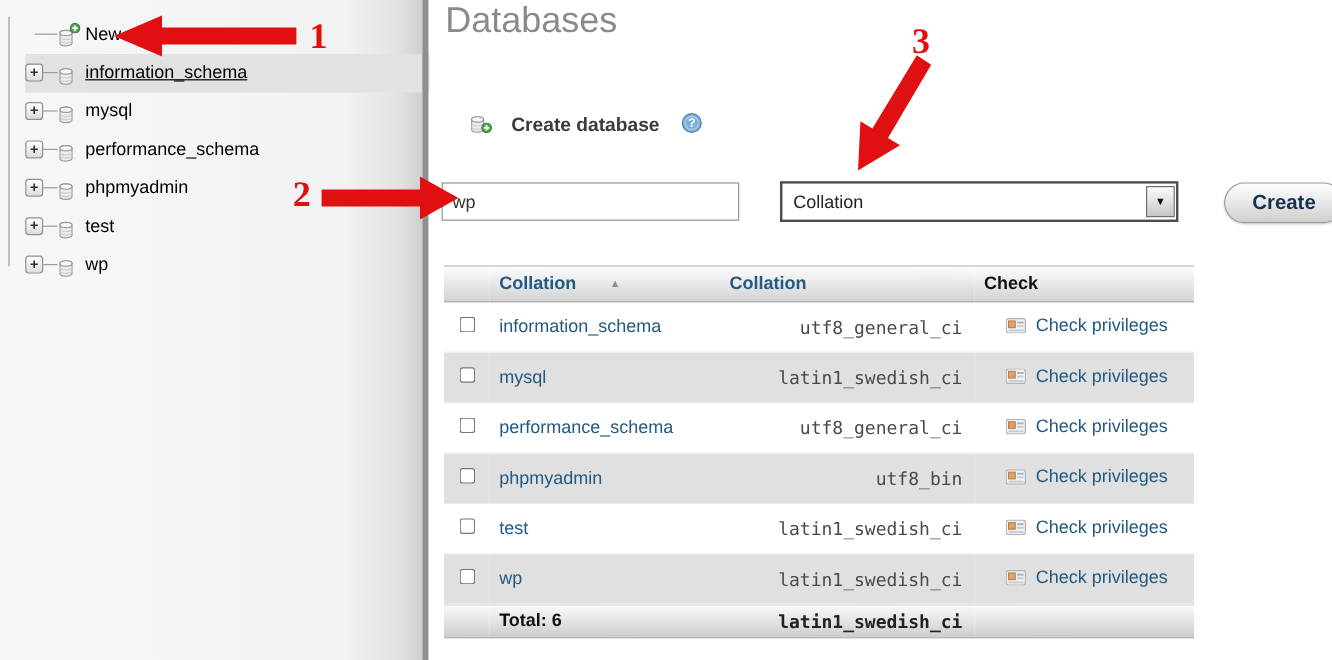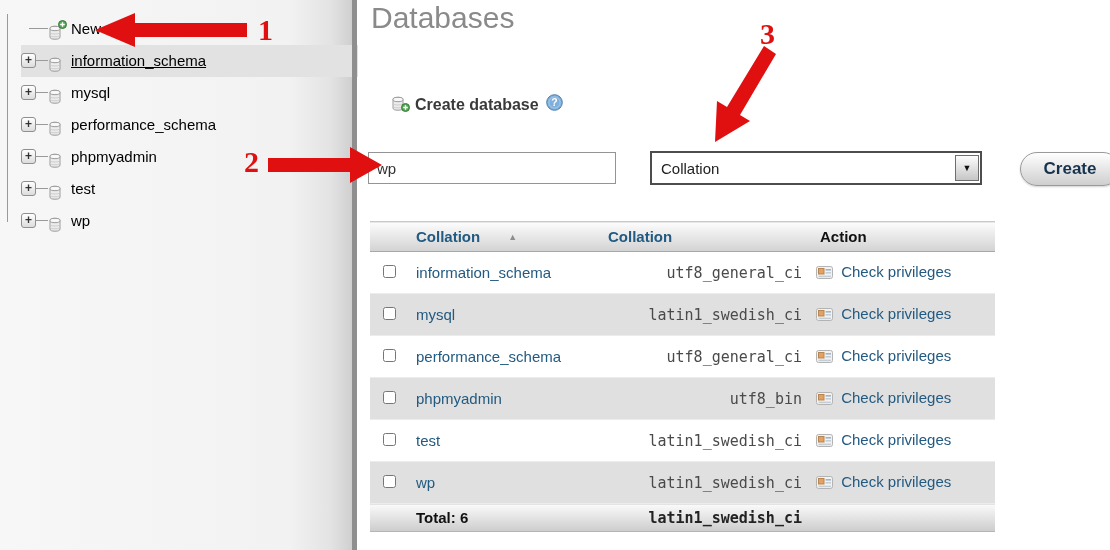--- a/index.html
+++ b/index.html
@@ -41,21 +41,21 @@
     display:inline-block; margin-left:50px; font-size:15px; color:#000;
     text-decoration:none; cursor:pointer;
   }
 
   
   .main { position:absolute; left:358px; top:1px; width:752px; height:550px; background:#fff; }
   .page-title {
     position:absolute; left:13px; top:0;
     font-size:30px; font-weight:normal; color:#8a8a8a;
   }
-  .legend-row { position:absolute; left:32px; top:93px; display:flex; align-items:center; gap:7px; }
+  .legend-row { position:absolute; left:32px; top:93px; display:flex; align-items:center; gap:18px; }
   .legend-text { font-size:16px; font-weight:bold; color:#3a3a3a; }
   .legend-db-icon { position:relative; width:18px; height:18px; }
   .legend-db-icon .plus-badge2 { position:absolute; right:-2px; bottom:-2px; }
 
   .db-name-input {
     position:absolute; left:10px; top:151px; width:248px; height:32px;
     border:1px solid #949494; padding:0 8px; font-size:15px; color:#333;
     font-family:"Liberation Sans", sans-serif; background:#fff;
   }
   .collation-select {
@@ -95,21 +95,21 @@
   .db-table td { height:42px; font-size:15px; padding-left:8px; }
   .db-table tr.alt td { background:#e0e0e0; }
   .db-table tr.body-row td { border-bottom:1px solid #ececec; }
   .cb-cell { text-align:center; padding-left:0 !important; }
   .cb-cell input { width:13px; height:13px; cursor:pointer; }
   .db-link { color:#235a81; text-decoration:none; cursor:pointer; }
   .coll-cell {
     font-family:"DejaVu Sans Mono", monospace; font-size:13px; color:#4a4a4a;
     text-align:right; padding-right:10px !important;
   }
-  .act-cell { padding-left:4px !important; }
+  .act-cell { padding-left:4px !important;text-align:center; }
   .act-cell a { color:#235a81; text-decoration:none; cursor:pointer; margin-left:4px; }
   .priv-icon { vertical-align:-2px; }
   .db-table tr.tfoot-row td {
     height:28px; background:linear-gradient(#fafafa,#cccccc);
     border-top:1px solid #bbb; border-bottom:1px solid #b5b5b5; font-weight:bold;
   }
   .tfoot-total { color:#111; }
   .tfoot-coll {
     font-family:"DejaVu Sans Mono", monospace; font-size:13px; color:#222;
     text-align:right; padding-right:10px !important; font-weight:bold;
@@ -272,21 +272,21 @@
       </colgroup>
     <thead>
       <tr>
         <th class="cb-cell"></th>
         <th>
           <a class="th-link">Collation</a><span class="sort-icon">▲</span>
         </th>
         <th>
           <a class="th-link">Collation</a>
         </th>
-        <th>Action</th>
+        <th>Check</th>
       </tr>
     </thead>
     <tbody id="table-body">
         <tr class="body-row">
     <td class="cb-cell"><input type="checkbox" style=""></td>
     <td><a class="db-link">information_schema</a></td>
     <td class="coll-cell">utf8_general_ci</td>
     <td class="act-cell">
       <span class="priv-icon">
         <svg width="17" height="13" viewBox="0 0 17 13">

